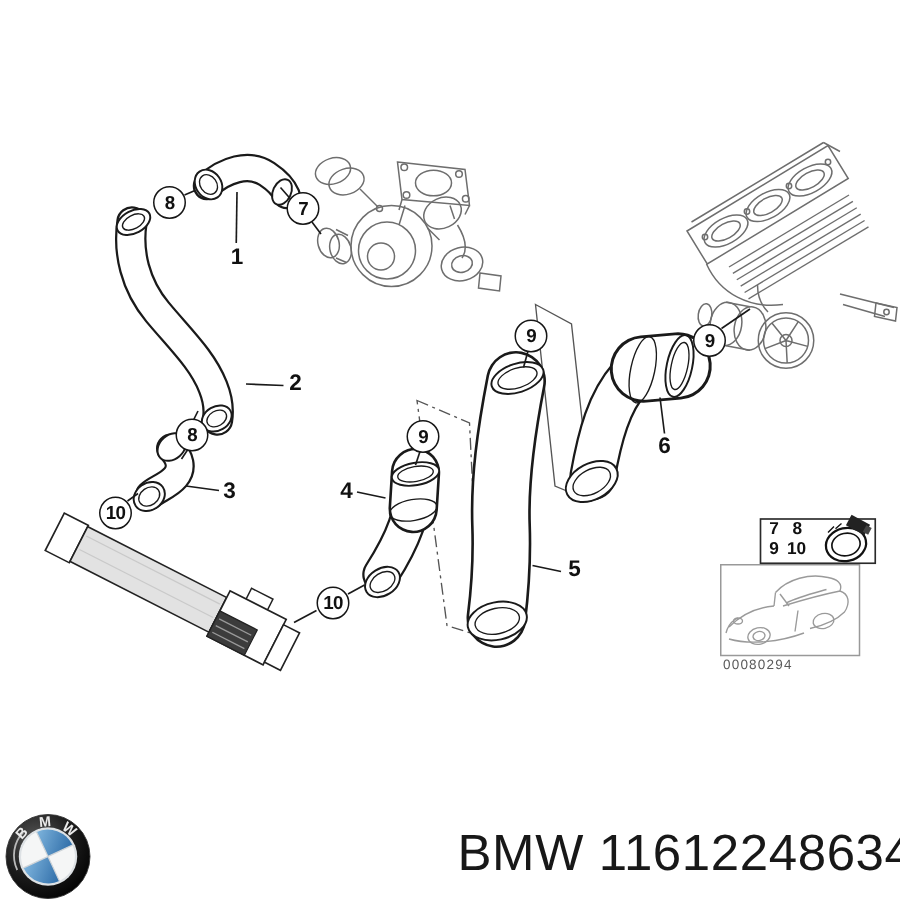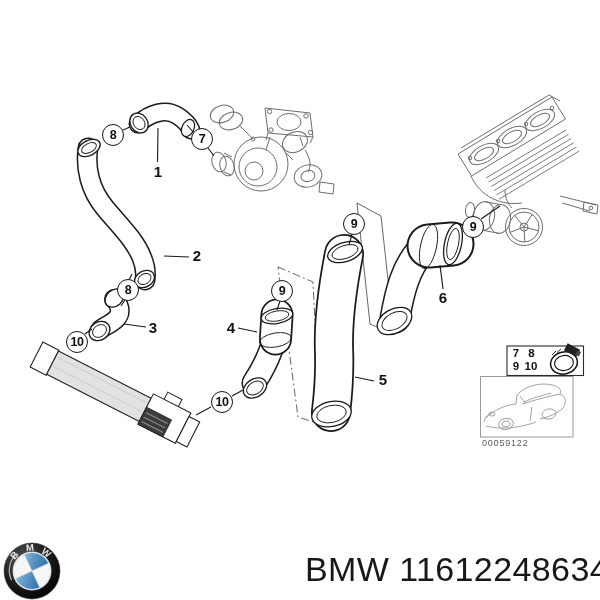--- a/index.html
+++ b/index.html
@@ -246,21 +246,21 @@
 <div class="part-label" style="left:144px;top:319px">3</div>
 <div class="part-label" style="left:222px;top:319px">4</div>
 <div class="part-label" style="left:374px;top:371px">5</div>
 <div class="part-label" style="left:434px;top:289px">6</div>
 
 <div class="legend-num" style="left:510px;top:347px;width:12px">7</div>
 <div class="legend-num" style="left:525px;top:347px;width:13px">8</div>
 <div class="legend-num" style="left:510px;top:360px;width:12px">9</div>
 <div class="legend-num" style="left:522px;top:360px;width:18px">10</div>
 
-<div class="figure-code">00059122</div>
+<div class="figure-code">00080294</div>
 
 <div class="logo-wrap">
   <svg width="60" height="60" viewBox="0 0 60 60">
     <defs>
       <radialGradient id="ringGrad" cx="35%" cy="30%" r="80%">
         <stop offset="0%" stop-color="#555"></stop>
         <stop offset="55%" stop-color="#1c1c1c"></stop>
         <stop offset="100%" stop-color="#000"></stop>
       </radialGradient>
       <linearGradient id="blueGrad" x1="0" y1="0" x2="1" y2="1">

